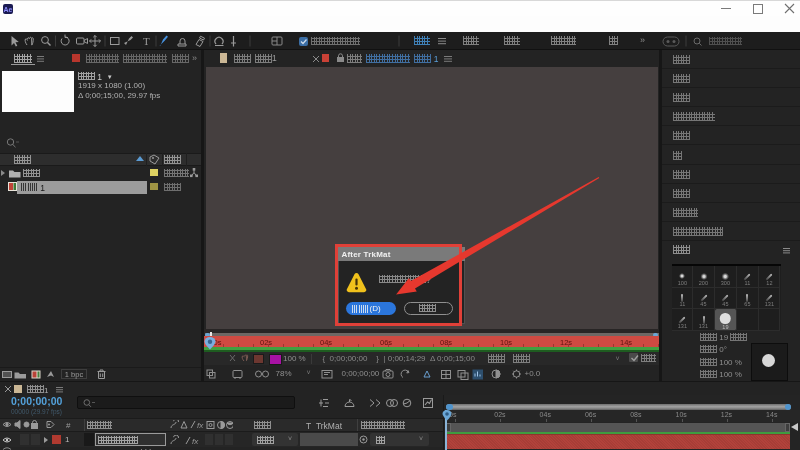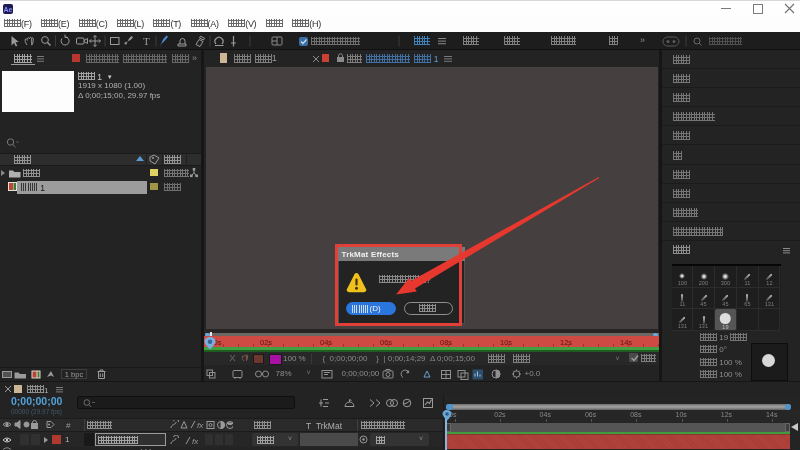--- a/index.html
+++ b/index.html
@@ -22,31 +22,20 @@
 <div class="a" style="left:0;top:0;width:800px;height:15.5px;background:#fefefe;border-top:1px solid #d8d8d8;box-sizing:border-box"></div>
 <div class="a" style="left:2.5px;top:4px;width:10px;height:10px;background:#1b1b52;border-radius:2px"></div>
 <div class="a" style="left:3.5px;top:5.5px;color:#8d8dfc;font-size:7px;font-weight:bold">Ae</div>
 <div class="a" style="left:721px;top:7.5px;width:10px;height:1px;background:#7a7a7a"></div>
 <div class="a" style="left:752.5px;top:4px;width:8px;height:7.5px;border:1px solid #7a7a7a"></div>
 <svg class="a" style="left:784px;top:3px" width="11" height="11" viewBox="0 0 11 11">
       <path d="M1,1 L10,10 M10,1 L1,10" stroke="#6f6f6f" stroke-width="1.1"></path>
     </svg>
 
 <div class="a" style="left:0;top:15.5px;width:800px;height:16px;background:#fdfdfd"></div>
-<div class="a menus" style="left:4px;top:18.5px;height:11px;color:#2e2e2e;font-size:9px">
-<i class="z m" style="width:17px;height:8.5px;color:#3a3a3a"></i><span>(F)</span>
-<i class="z m" style="width:17px;height:8.5px;color:#3a3a3a"></i><span>(E)</span>
-<i class="z m" style="width:17px;height:8.5px;color:#3a3a3a"></i><span>(C)</span>
-<i class="z m" style="width:17px;height:8.5px;color:#3a3a3a"></i><span>(L)</span>
-<i class="z m" style="width:17px;height:8.5px;color:#3a3a3a"></i><span>(T)</span>
-<i class="z m" style="width:17px;height:8.5px;color:#3a3a3a"></i><span>(A)</span>
-<i class="z m" style="width:17px;height:8.5px;color:#3a3a3a"></i><span>(V)</span>
-<i class="z m" style="width:17px;height:8.5px;color:#3a3a3a"></i><span></span>
-<i class="z m" style="width:17px;height:8.5px;color:#3a3a3a"></i><span>(H)</span>
-</div>
 
 <div class="a" style="left:0;top:31.5px;width:800px;height:18px;background:#1d1d1d;border-bottom:1px solid #111;box-sizing:border-box"></div>
 <svg class="a" style="left:0;top:31.5px" width="800" height="18" viewBox="0 0 800 18">
 <g stroke="#9a9a9a" fill="none" stroke-width="1">
 <path d="M11.5,4 L11.5,13.5 L14,11 L15.8,14.5 L17.3,13.7 L15.5,10.3 L18.8,10 Z" fill="#9a9a9a" stroke="none"></path>
 <path d="M27,13 c-1.5-2-2.5-5-1.5-6 c0.8-0.7,1.7,0.3,2,1.5 m0-1.5 c0-1.5,1.7-1.8,2-0.2 m0.1-0.6 c0.3-1.4,1.8-1.2,1.9,0.2 m0.1,0 c0.5-1,1.8-0.7,1.7,0.7 c-0.1,2-0.4,4.5-1.5,6 Z"></path>
 <circle cx="45" cy="8" r="3.4"></circle>
         <path d="M47.5,10.5 L50.5,13.5" stroke-width="1.4"></path>
 <path d="M62,6.5 a4,4 0 1 0 3,-1.5 M65,2.5 l0,3 l3,0"></path>
 <rect x="76.5" y="6" width="7.5" height="6" rx="1"></rect>
@@ -517,21 +506,21 @@
 
   <div class="a" style="left:445.2px;top:27.5px;width:1.6px;height:40.5px;background:#8ab4d8"></div>
   <svg class="a" style="left:441.5px;top:28px" width="10" height="11">
         <path d="M5,10.5 C2,7.5 0.5,5.5 0.5,3.8 a4.5,3.8 0 0 1 9,0 c0,1.7 -1.5,3.7 -4.5,6.7 Z" fill="#6aa6d6"></path>
         <circle cx="5" cy="4" r="1.8" fill="#2d5b85"></circle>
       </svg>
 </div>
 
 <div class="a" style="left:338px;top:246.5px;width:126.5px;height:77px;background:#232323;border:1px solid #505050;box-sizing:border-box"></div>
 <div class="a" style="left:338px;top:246.5px;width:126.5px;height:14.5px;background:#7a7a7a"></div>
-<div class="a" style="left:341.5px;top:249.5px;color:#f0f0f0;font-size:8px;font-weight:bold;letter-spacing:0.2px">TrkMat Effects</div>
+<div class="a" style="left:341.5px;top:249.5px;color:#f0f0f0;font-size:8px;font-weight:bold;letter-spacing:0.2px">After TrkMat</div>
 <svg class="a" style="left:345.5px;top:272px" width="21" height="21.5" viewBox="0 0 21 21.5">
       <path d="M10.5,1 a2.2,2.2 0 0 1 1.9,1.1 l7.6,14.8 a2.2,2.2 0 0 1 -1.9,3.3 l-15.2,0 a2.2,2.2 0 0 1 -1.9,-3.3 l7.6,-14.8 a2.2,2.2 0 0 1 1.9,-1.1 Z" fill="#f0c11c"></path>
       <rect x="9.4" y="6.5" width="2.2" height="7" rx="1" fill="#453208"></rect>
       <circle cx="10.5" cy="16.3" r="1.5" fill="#453208"></circle>
     </svg>
 <div class="a" style="left:379px;top:274.5px;color:#a8a8a8;font-size:8px;letter-spacing:0.35px"><i class="z" style="width:47px;height:8.5px;color:#a8a8a8"></i><span style="font-size:8.5px">?</span></div>
 <div class="a" style="left:345.8px;top:302px;width:49.8px;height:13px;background:#2b76dc;border-radius:6.5px"></div>
 <i class="zs a" style="left:352px;top:304.5px;width:16px;height:8px;color:#f4f4f4"></i>
 <div class="a" style="left:369.5px;top:304px;color:#f4f4f4;font-size:8px">(D)</div>
 <div class="a" style="left:403.5px;top:301.5px;width:49px;height:13px;border:1px solid #8f8f8f;border-radius:6.5px;box-sizing:border-box"></div>

